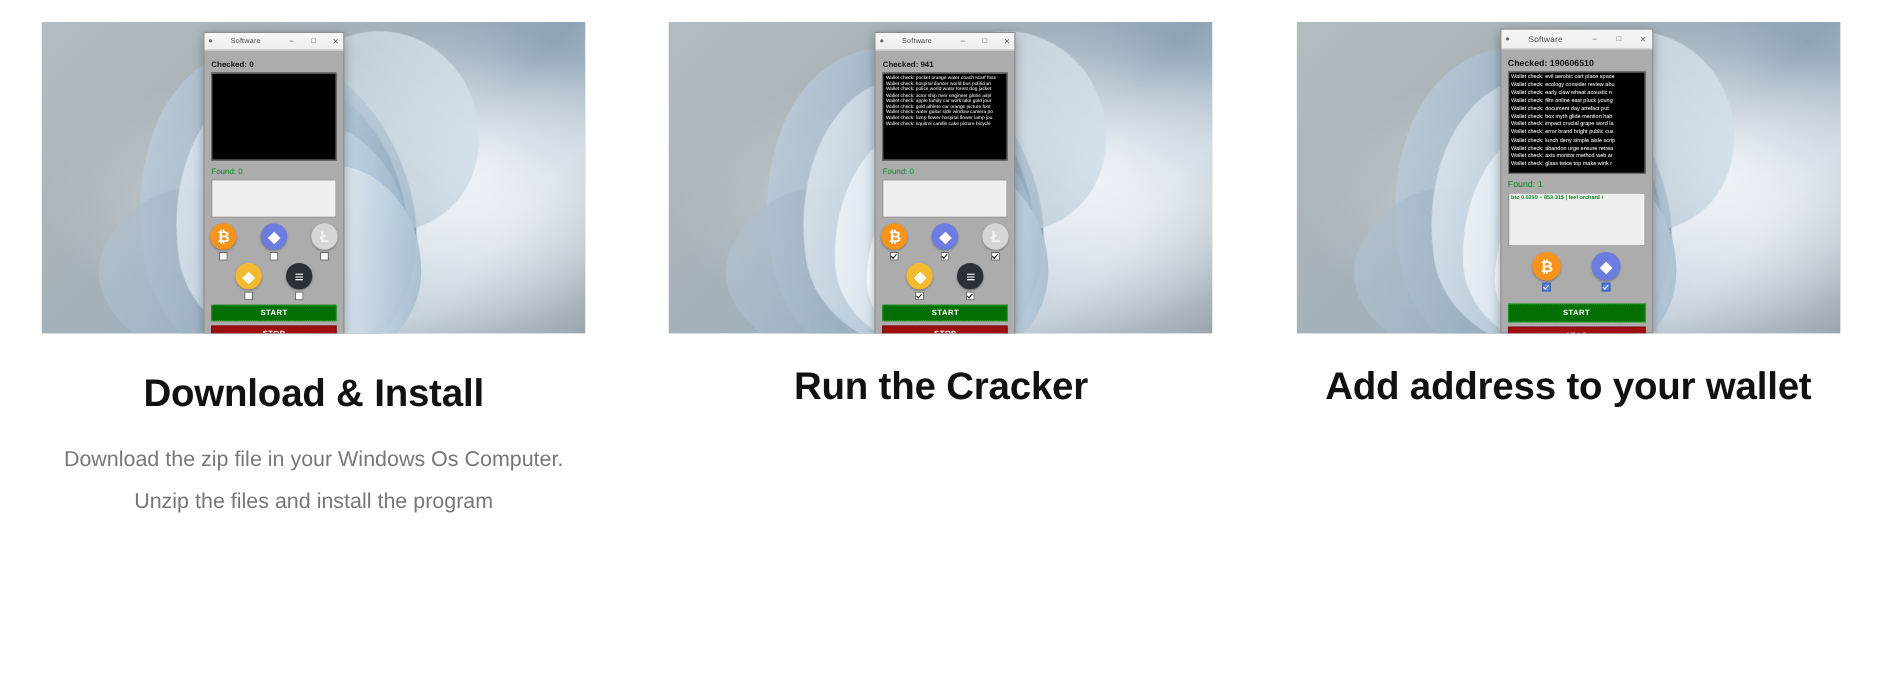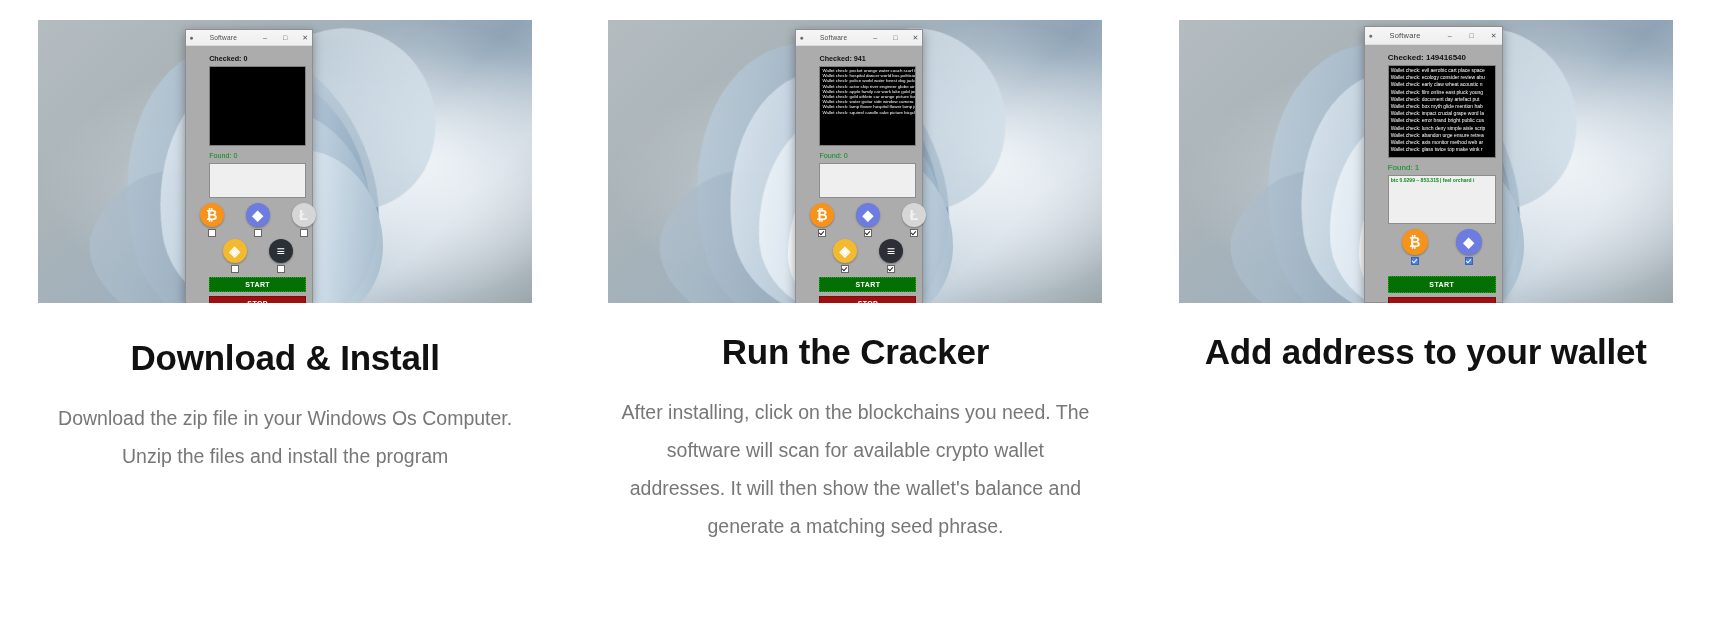--- a/index.html
+++ b/index.html
@@ -70,21 +70,21 @@
   .tb-icon{
     width:8px;height:8px;margin-right:4px;
     color:#6a6a6a;font-size:7px;line-height:8px;text-align:center;
   }
   .tb-title{font-size:6.5px;color:#4a4a4a;letter-spacing:.2px;white-space:nowrap;}
   .tb-spacer{flex:1;}
   .tb-btn{
     width:14px;height:14px;font-size:7px;color:#555;
     display:flex;align-items:center;justify-content:center;
   }
-  .win-body{padding:5px 6px 0 23px;}
+  .win-body{padding:5px 6px 0 6px;}
   .stat-checked{font-size:7.2px;font-weight:bold;color:#111;margin:3px 0 3px 0;}
   .logbox{
     background:#000;border:1px solid #7e7e7e;
     overflow:hidden;
     padding:1px 2px;
   }
   .logline{
     color:#ffffff;font-size:4.4px;line-height:5.2px;
     white-space:nowrap;font-family:"Liberation Sans", sans-serif;
   }
@@ -268,21 +268,20 @@
                 <span class="coin-check checked"></span>
               </div>
             </div>
           </div>
           <div class="btn btn-start">START</div>
           <div class="btn btn-stop">STOP</div>
         </div>
       </div>
     </div>
     <h3 class="cap-title">Run the Cracker</h3>
-    <p class="cap-body">After installing, click on the blockchains you need. The software will scan for available crypto wallet addresses. It will then show the wallet's balance and generate a matching seed phrase.</p>
   </div>
 
   <div class="step-col c3">
     <div class="shot">
       <div class="wallpaper">
         <div class="petal p1"></div>
           <div class="petal p5"></div>
           <div class="petal p6"></div>
         <div class="petal p2"></div>
           <div class="petal p3"></div>
@@ -291,21 +290,21 @@
       <div class="win" style="left:185px;top:6px;width:139px;height:277px;">
         <div class="titlebar" style="height:17px;">
           <span class="tb-icon">●</span>
           <span class="tb-title" style="font-size:7.5px;">Software</span>
           <span class="tb-spacer"></span>
           <span class="tb-btn">–</span>
           <span class="tb-btn">□</span>
           <span class="tb-btn">✕</span>
         </div>
         <div class="win-body">
-          <div class="stat-checked" style="font-size:8px;">Checked: 149416540</div>
+          <div class="stat-checked" style="font-size:8px;">Checked: 190606510</div>
           <div class="logbox" style="height:89px;">
             <div class="logline" style="font-size:5px;line-height:7.2px;">Wallet check:  evil aerobic cart place space</div>
             <div class="logline" style="font-size:5px;line-height:7.2px;">Wallet check:  ecology consider review abu</div>
             <div class="logline" style="font-size:5px;line-height:7.2px;">Wallet check:  early claw wheat acoustic n</div>
             <div class="logline" style="font-size:5px;line-height:7.2px;">Wallet check:  film online east pluck young</div>
             <div class="logline" style="font-size:5px;line-height:7.2px;">Wallet check:  document day artefact put</div>
             <div class="logline" style="font-size:5px;line-height:7.2px;">Wallet check:  box myth glide mention hab</div>
             <div class="logline" style="font-size:5px;line-height:7.2px;">Wallet check:  impact crucial grape word la</div>
             <div class="logline" style="font-size:5px;line-height:7.2px;">Wallet check:  error brand bright public cus</div>
             <div class="logline" style="font-size:5px;line-height:7.2px;">Wallet check:  lunch deny simple aisle scrip</div>

